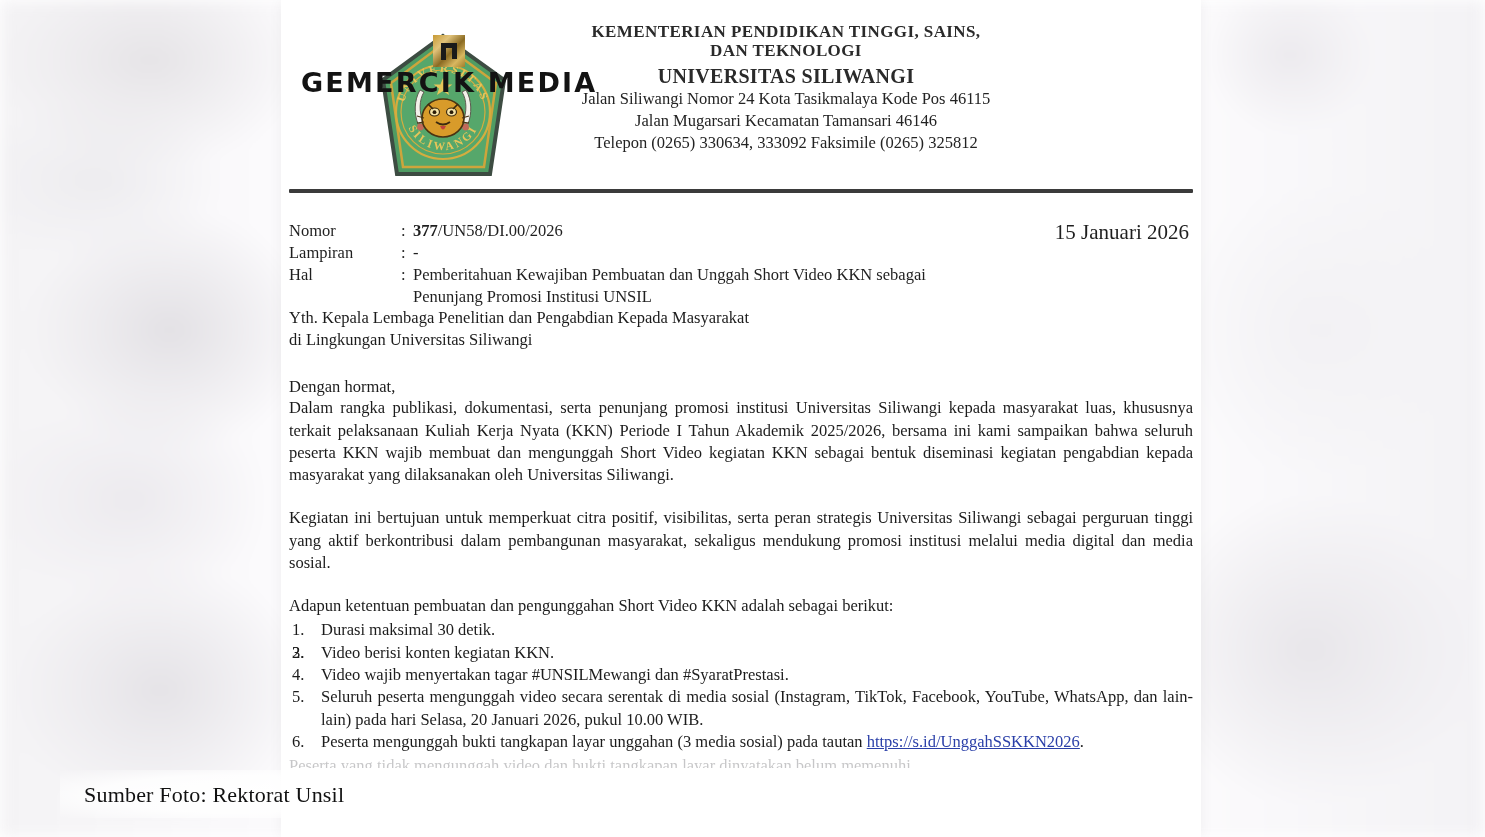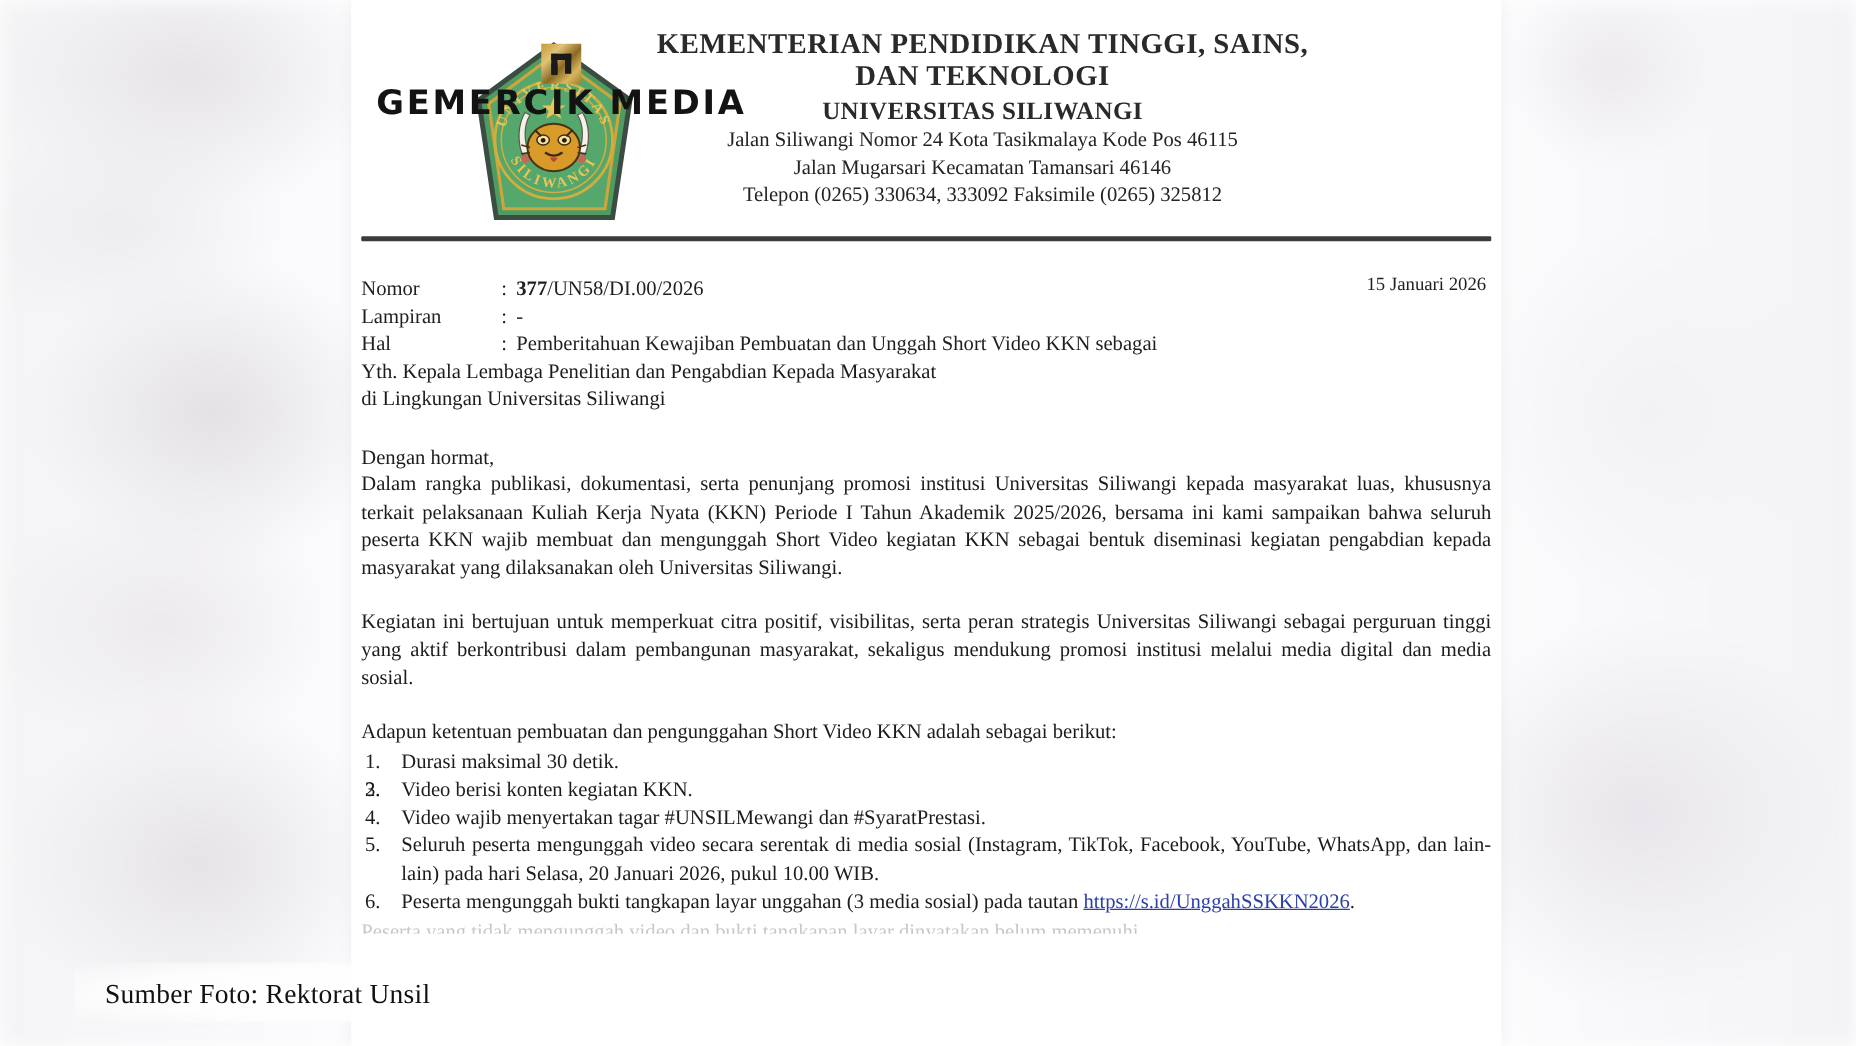--- a/index.html
+++ b/index.html
@@ -32,40 +32,40 @@
     overflow:hidden;
   }
   
   #letterhead{position:relative;height:200px;}
   #seal{position:absolute;left:95px;top:32px;width:135px;height:148px;}
   #head-text{
     position:absolute;left:100px;right:10px;top:22px;
     text-align:center;color:#2a2a2a;
   }
   .kem{
-    font-size:23px;font-weight:700;letter-spacing:.4px;line-height:1.14;
+    font-size:17px;font-weight:700;letter-spacing:.4px;line-height:1.14;
     font-family:"Liberation Serif", serif;
   }
   .univ{
     font-size:20px;font-weight:700;letter-spacing:.3px;margin-top:4px;
     font-family:"Liberation Serif", serif;
   }
   .addr{font-size:16.5px;line-height:1.27;color:#232323;margin-top:1px;}
   #rule{
     position:absolute;left:8px;right:8px;top:189px;height:4px;
     background:#3b3b3b;border-radius:1px;
   }
   
   #meta{position:relative;margin:20px 8px 0 8px;font-size:16.5px;color:#1f1f1f;}
   .meta-row{display:flex;align-items:flex-start;line-height:1.33;}
   .meta-key{width:112px;flex:none;}
   .meta-colon{width:12px;flex:none;}
   .meta-val{flex:1;}
   .meta-val b{font-weight:700;}
-  #meta-date{position:absolute;right:4px;top:0;font-size:15px;}
+  #meta-date{position:absolute;right:4px;top:0;font-size:21px;}
   .hal-cont{padding-left:124px;margin-top:1px;}
 
   
   #body{margin:0 8px;font-size:16.5px;color:#1c1c1c;}
   .addressee{line-height:1.35;}
   .salut{margin-top:26px;}
   p.just{text-align:justify;line-height:1.35;margin:0;}
   .gap{height:21px;}
   ol.terms{margin:2px 0 0 0;padding:0;list-style:none;}
   ol.terms li{
@@ -177,20 +177,21 @@
       <div class="meta-key">Lampiran</div>
       <div class="meta-colon">:</div>
       <div class="meta-val">-</div>
     </div>
 
     <div class="meta-row">
       <div class="meta-key">Hal</div>
       <div class="meta-colon">:</div>
       <div class="meta-val">Pemberitahuan Kewajiban Pembuatan dan Unggah Short Video KKN sebagai</div>
     </div>
+    <div class="hal-cont">Penunjang Promosi Institusi UNSIL</div>
   </div>
 
   <div id="body">
 
     <div class="addressee">
       <div>Yth. Kepala Lembaga Penelitian dan Pengabdian Kepada Masyarakat</div>
       <div>di Lingkungan Universitas Siliwangi</div>
     </div>
 
     <div class="salut">Dengan hormat,</div>

